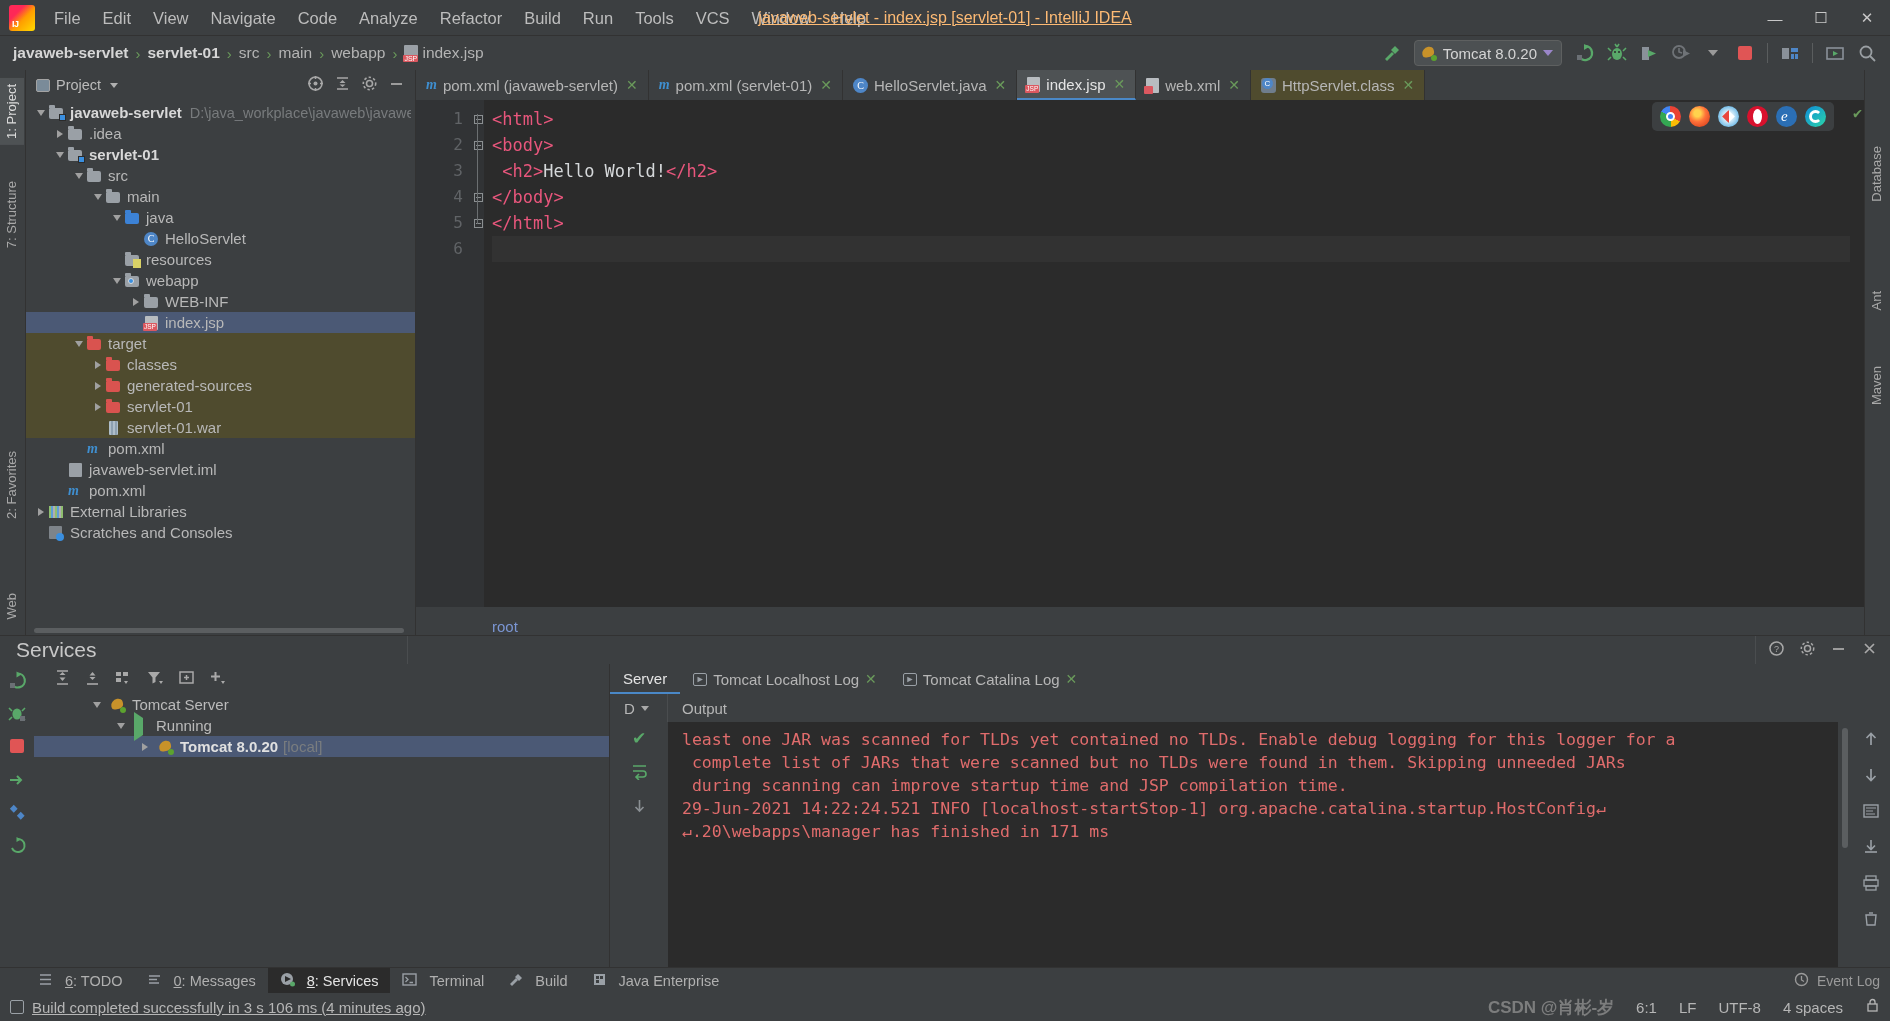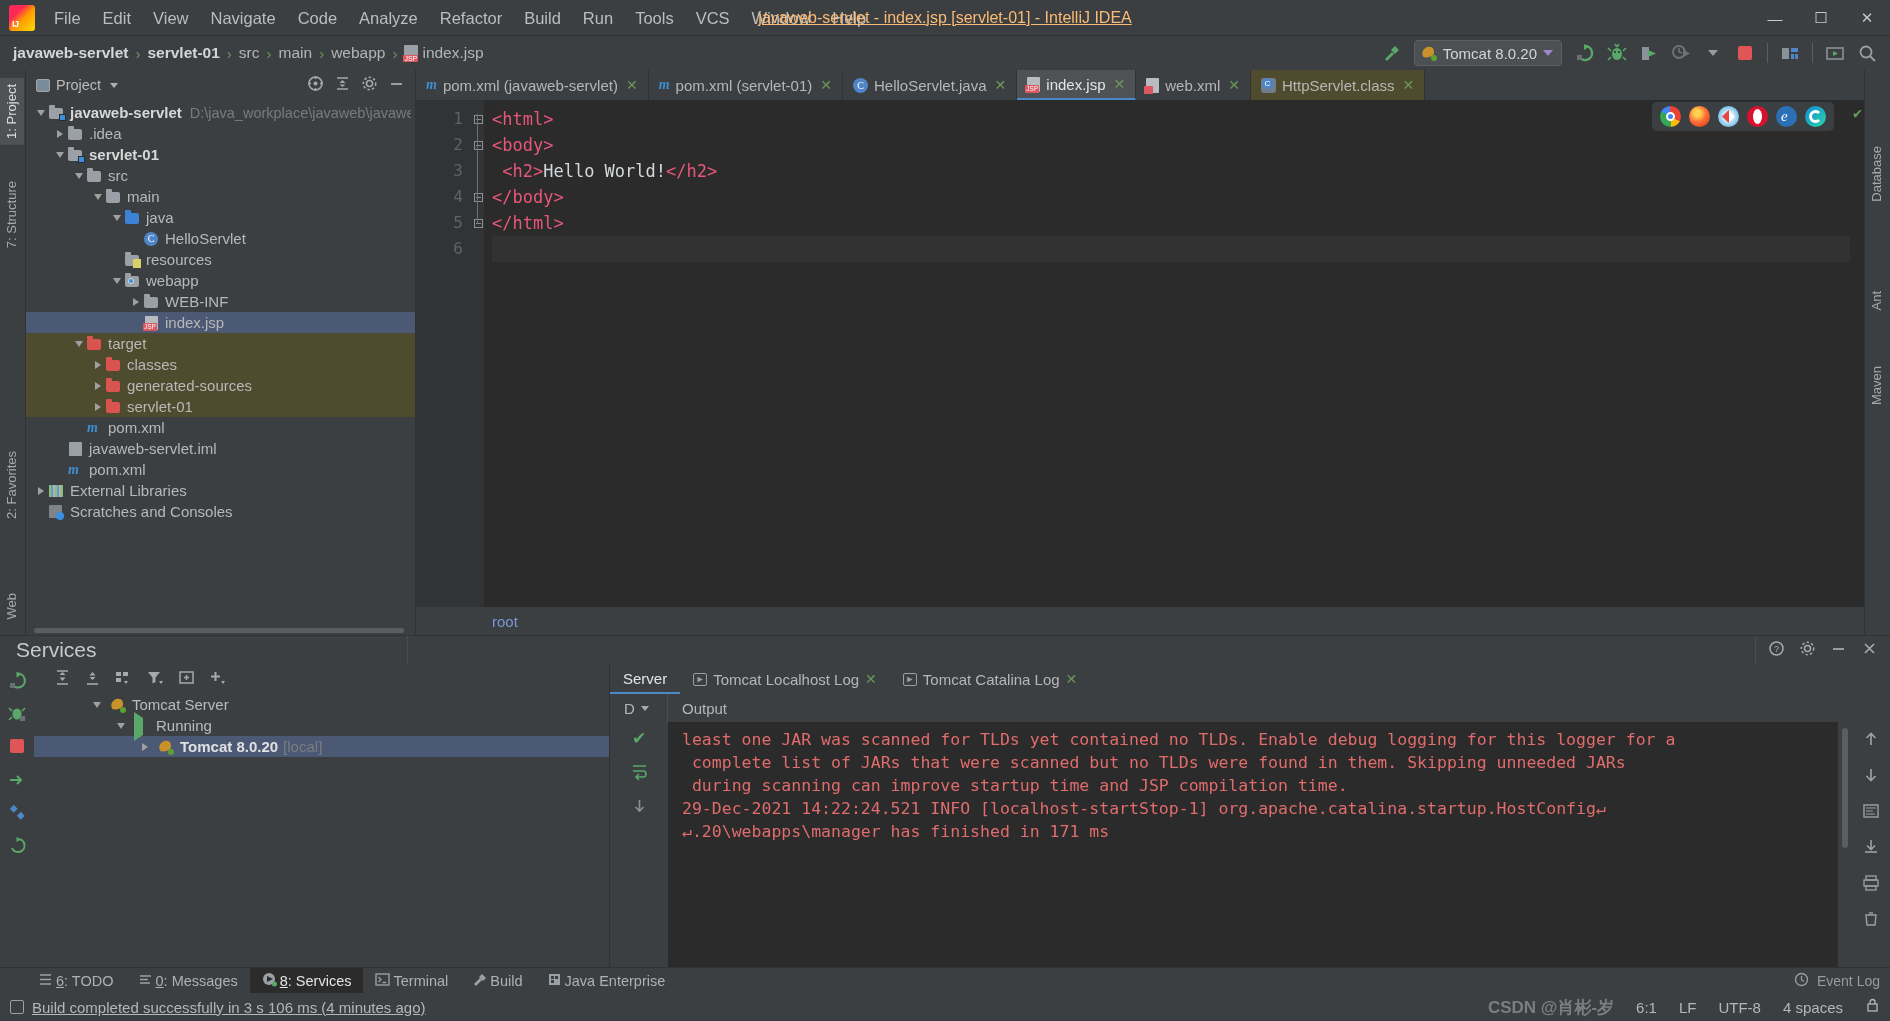--- a/index.html
+++ b/index.html
@@ -175,21 +175,21 @@
   .fbar { position: absolute; left: 5px; width: 1px; background: #6b6f71; }
   .code { flex: 1 1 auto; padding: 6px 0 0 8px; font-size: 17px; position: relative; min-width:0; }
   .cl { height: 26px; line-height: 26px; white-space: pre; color: #a9b7c6; }
   .cl.cur { background: #323232; }
   .tag { color: #e8567c; }
   .txt { color: #d5d8da; }
   .browsers { position: absolute; top: 2px; right: 30px; background: #3c3f41;
      border-radius: 5px; padding: 4px 8px; display: flex; gap: 8px; align-items: center; }
   .bicon { width: 21px; height: 21px; border-radius: 50%; }
   .editor-foot { height: 28px; flex: 0 0 28px; background: #3c3f41; display: flex;
-     align-items: center; padding-left: 76px; font-size: 15px;
+     align-items: flex-end; padding-left: 76px; font-size: 15px;
      font-family: "Liberation Sans", sans-serif; }
   .root-link { color: #7b96d4; }
   .markbar { position: absolute; right: 0; top: 0; bottom: 0; width: 14px; background: #2b2b2b; }
   .check-ok { position: absolute; right: 2px; top: 4px; color: #6a9a5b; font-size: 15px; }
 
   
   .bottom { height: 332px; flex: 0 0 332px; display: flex; flex-direction: column;
      background: #3c3f41; border-top: 1px solid #323232; }
   .svc-head { height: 28px; flex: 0 0 28px; display: flex; align-items: center;
      background: #3c3f41; }
@@ -235,21 +235,21 @@
   .console-scroll { width: 14px; flex: 0 0 14px; background: #3c3f41; position: relative; }
   .console-scroll::after { content:""; position:absolute; left:4px; top:6px; width:6px;
      height: 120px; background:#5b5e60; border-radius:3px; }
   .rtools { width: 38px; flex: 0 0 38px; background: #3c3f41; padding-top: 8px;
      display: flex; flex-direction: column; align-items: center; gap: 15px;
      color: #a8a8a8; font-size: 15px; }
 
   
   .toolwin-bar { height: 26px; flex: 0 0 26px; background: #3c3f41; display: flex;
      align-items: center; padding-left: 26px; gap: 0px; border-top: 1px solid #323232; }
-  .twtab { display: flex; align-items: center; gap: 3px; padding: 0 12px; height: 26px;
+  .twtab { display: flex; align-items: center; gap: 12px; padding: 0 12px; height: 26px;
      font-size: 14.5px; color: #b0b0b0; }
   .twtab.active { background: #2b2b2b; color: #e4e4e4; }
   .twtab u { text-decoration: underline; }
   .tw-right { margin-left: auto; display: flex; align-items: center; gap: 8px;
      padding-right: 10px; color: #9a9a9a; font-size: 14px; }
   .statusbar { height: 28px; flex: 0 0 28px; background: #3c3f41; display: flex;
      align-items: center; padding: 0 10px; font-size: 15px; color: #b6b6b6; }
   .sb-right { margin-left: auto; display: flex; align-items: center; gap: 22px; }
   .watermark { color: #8d8d8d; font-size: 17px; font-weight: bold; opacity: .8; }
   .mini-ic { width: 14px; height: 14px; border: 1.4px solid #9aa0a6; border-radius: 2px; }
@@ -556,20 +556,28 @@
           </div>
           <div class="trow excl">
             <span style="width:65px;flex:0 0 65px;"></span>
             <span class="arrow">
               <span class="r"></span>
             </span>
             <span class="ticon">
               <span class="fold red"></span>
             </span>
             <span class="tname">servlet-01</span>
+          </div>
+          <div class="trow excl">
+            <span style="width:65px;flex:0 0 65px;"></span>
+            <span class="arrow"></span>
+            <span class="ticon">
+              <span class="war-ic"></span>
+            </span>
+            <span class="tname">servlet-01.war</span>
           </div>
           <div class="trow">
             <span style="width:46px;flex:0 0 46px;"></span>
             <span class="arrow"></span>
             <span class="ticon">
               <span class="mvn-ic">m</span>
             </span>
             <span class="tname">pom.xml</span>
           </div>
           <div class="trow">
@@ -892,21 +900,21 @@
             <span>
               <svg width="17" height="17" viewBox="0 0 17 17">
                   <path d="M8.5 2 L8.5 12 M4.5 9 L8.5 13 L12.5 9" stroke="#8a8f93" stroke-width="1.6" fill="none"></path>
                 </svg>
             </span>
           </div>
           <div class="console" id="console-lines">
               <div class="cline">least one JAR was scanned for TLDs yet contained no TLDs. Enable debug logging for this logger for a</div>
               <div class="cline"> complete list of JARs that were scanned but no TLDs were found in them. Skipping unneeded JARs</div>
               <div class="cline"> during scanning can improve startup time and JSP compilation time.</div>
-              <div class="cline">29-Dec-2021 14:22:24.521 INFO [localhost-startStop-1] org.apache.catalina.startup.HostConfig↵</div>
+              <div class="cline">29-Jun-2021 14:22:24.521 INFO [localhost-startStop-1] org.apache.catalina.startup.HostConfig↵</div>
               <div class="cline">↵.20\webapps\manager has finished in 171 ms</div>
             </div>
           <div class="console-scroll"></div>
           <div class="rtools">
             <span>
               <svg width="18" height="18" viewBox="0 0 18 18">
                   <path d="M9 15 L9 4 M4.5 8 L9 3.5 L13.5 8" stroke="#9aa0a6" stroke-width="1.7" fill="none"></path>
                 </svg>
             </span>
             <span>

